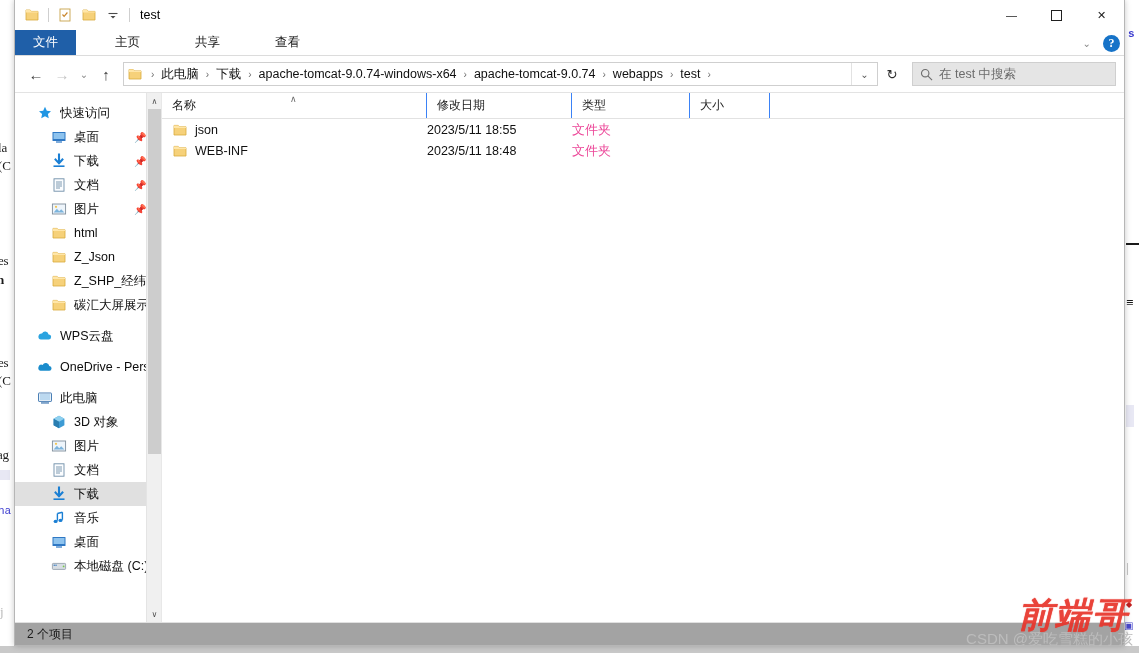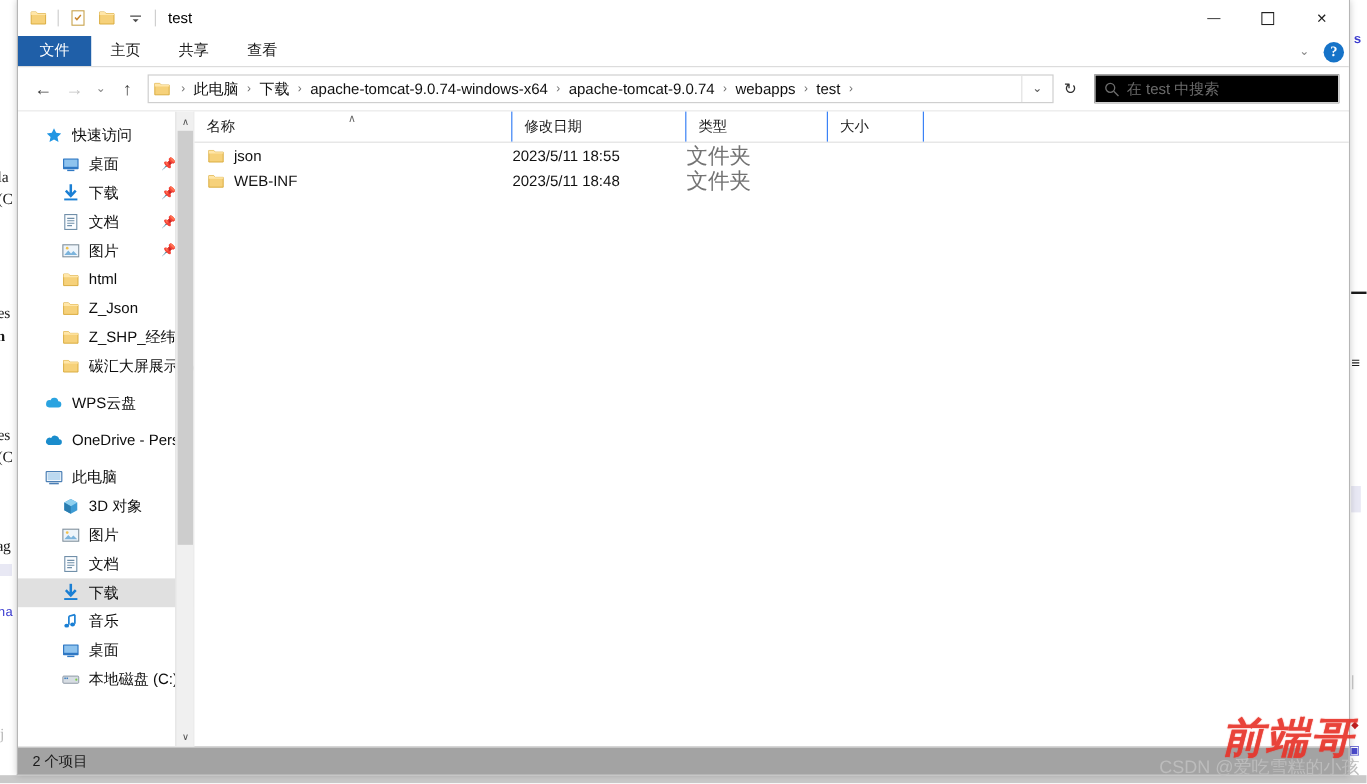--- a/index.html
+++ b/index.html
@@ -97,20 +97,21 @@
 
   
   #ribbon-row {
     height: 26px;
     display: flex;
     align-items: stretch;
     background: #ffffff;
     border-bottom: 1px solid #dcdcdc;
     flex: none;
     position: relative;
+    gap: 23px;
   }
   .rtab {
     padding: 0 16px;
     display: flex; align-items: center;
     font-size: 12.5px; color: #1a1a1a;
     font-family: "Liberation Sans", sans-serif;
   }
   .rtab.file {
     background: #1f5fa8;
     color: #ffffff;
@@ -190,21 +191,21 @@
   .addr-refresh {
     width: 28px; height: 22px;
     display: flex; align-items: center; justify-content: center;
     color: #303030; font-size: 13px;
     border-left: 1px solid #e2e2e2;
   }
   #searchbox {
     width: 204px;
     height: 24px;
     border: 1px solid #cfcfcf;
-    background: #000000;
+    background: #e5e5e5;
     display: flex;
     align-items: center;
     margin-left: 6px;
     flex: none;
   }
   .search-icon {
     width: 26px; display: flex; align-items: center; justify-content: center;
     color: #6d6d6d;
   }
   .search-ph {
@@ -319,21 +320,21 @@
     height: 21px;
     display: flex;
     align-items: center;
   }
   .fr-name {
     width: 265px; display: flex; align-items: center; gap: 7px;
     padding-left: 10px; flex: none;
   }
   .fr-name .t { font-size: 12.5px; color: #111; }
   .fr-date { width: 145px; font-size: 12.5px; color: #111; flex: none; }
-  .fr-type { width: 118px; font-size: 18px; color: #737373; flex: none; }
+  .fr-type { width: 118px; font-size: 13px; color: #ec4899; flex: none; }
   .fr-size { width: 80px; font-size: 12.5px; color: #111; flex: none; }
 
   
   #status-bar {
     height: 23px;
     flex: none;
     border-top: 1px solid #e0e0e0;
     display: flex;
     align-items: center;
     padding-left: 12px;

